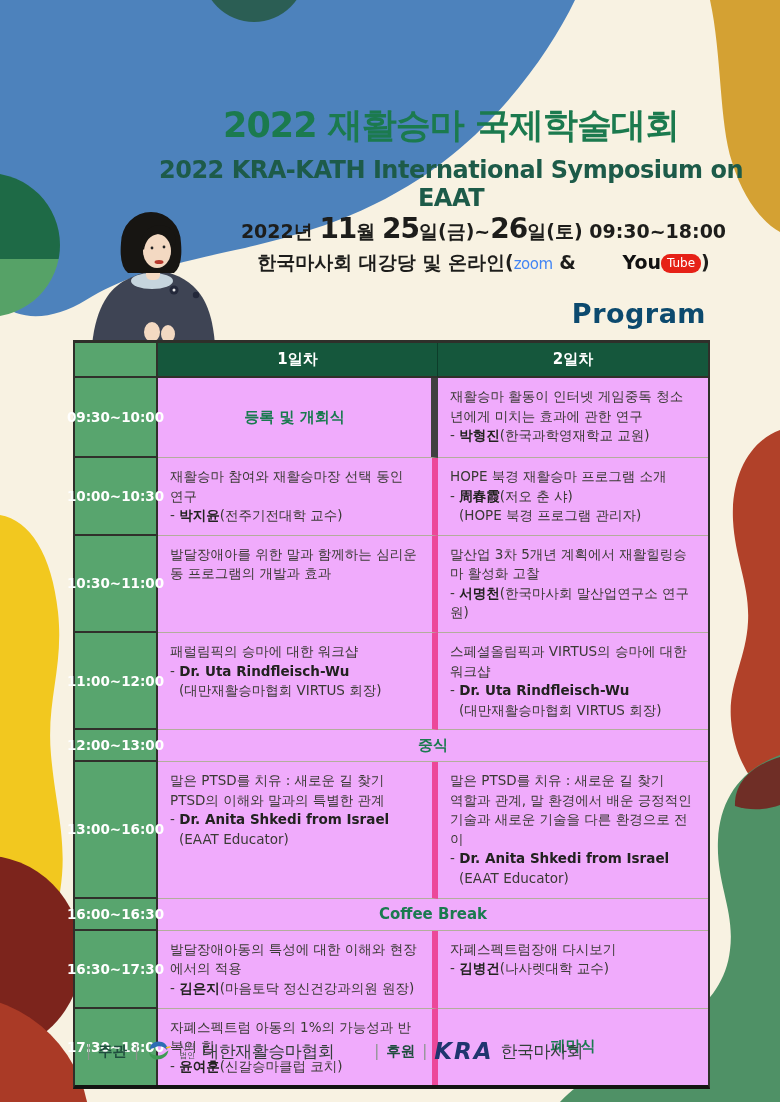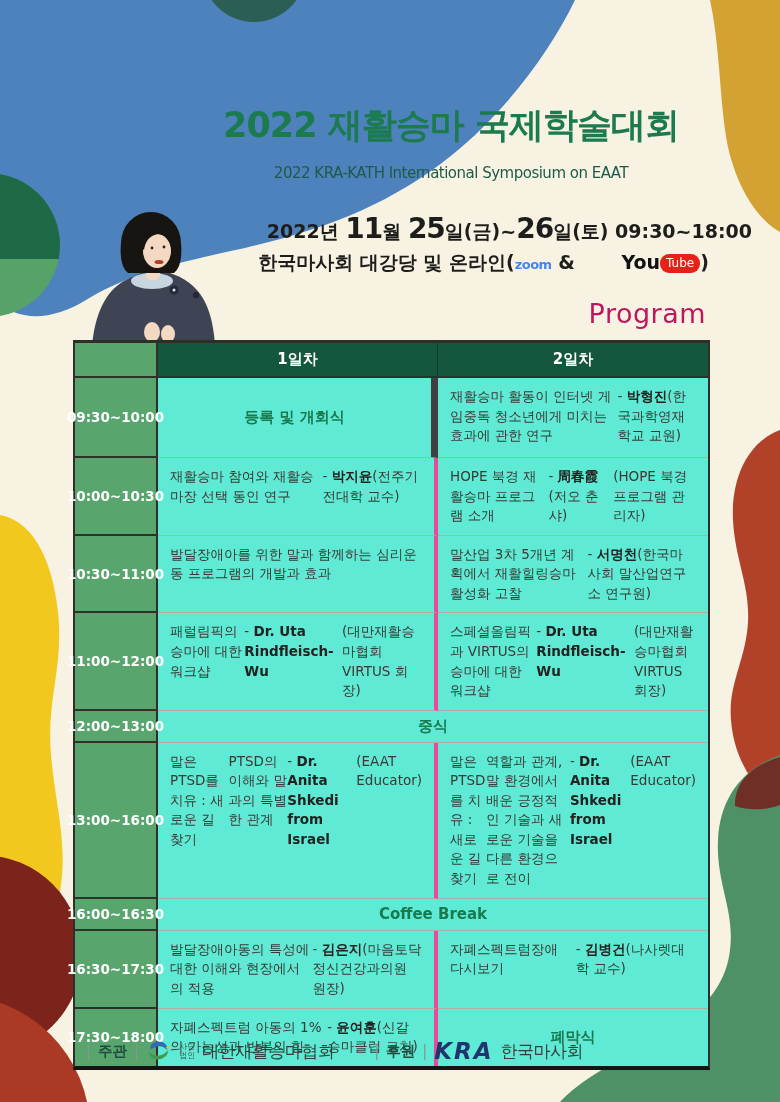--- a/index.html
+++ b/index.html
@@ -6,57 +6,57 @@
   body{
     width:780px;height:1102px;position:relative;overflow:hidden;
     background:#f8f2e2;
     font-family:"DejaVu Sans","Liberation Sans",sans-serif;
   }
   .bg-svg{position:absolute;left:0;top:0;width:780px;height:1102px;}
 
   
   .head-wrap{position:absolute;left:150px;right:28px;top:104px;text-align:center;}
   .main-title{font-size:35px;font-weight:800;color:#1b7a4e;letter-spacing:-1px;line-height:1.25;}
-  .sub-title{font-size:15px;font-weight:400;color:#1d5b49;margin-top:16px;letter-spacing:-0.5px;}
-  .date-wrap{position:absolute;left:215px;right:28px;top:212px;text-align:right;color:#1d1d1b;white-space:nowrap;}
+  .sub-title{font-size:24px;font-weight:700;color:#1d5b49;margin-top:8px;letter-spacing:-0.5px;}
+  .date-wrap{position:absolute;left:215px;right:28px;top:212px;text-align:center;color:#1d1d1b;white-space:nowrap;}
   .d-s{font-size:19px;font-weight:700;}
   .d-b{font-size:28px;font-weight:800;letter-spacing:-1px;}
   .venue-wrap{position:absolute;left:215px;right:28px;top:250px;text-align:center;color:#1d1d1b;
     font-size:19px;font-weight:700;white-space:nowrap;}
-  .zoom-word{color:#4285f4;font-weight:700;letter-spacing:-0.5px;font-size:13px;}
+  .zoom-word{color:#4285f4;font-weight:400;letter-spacing:-0.5px;font-size:15px;}
   .yt-you{font-weight:700;color:#111;margin-left:40px;}
   .yt-badge{display:inline-block;background:#e62117;color:#fff;font-size:12px;font-weight:400;
     border-radius:9px;padding:2px 6px 3px;vertical-align:2px;}
-  .program-label{position:absolute;right:74px;top:298px;font-size:27px;font-weight:400;color:#be185d;letter-spacing:0.5px;text-align:right;}
+  .program-label{position:absolute;right:74px;top:298px;font-size:27px;font-weight:700;color:#0c4a6e;letter-spacing:0.5px;text-align:right;}
 
   
   .pt{
     position:absolute;left:73px;top:340px;width:633px;
     display:grid;grid-template-columns:83px 280px 270px;
     border:2px solid #2f2f2a;border-top:3px solid #2f2f2a;border-bottom:4px solid #141412;
-    background:#5eead4;
+    background:#f0abfc;
   }
   .cell{box-sizing:border-box;}
   .time{
     background:#58a56e;color:#ffffff;font-weight:700;font-size:13.5px;
     display:flex;align-items:center;justify-content:center;
     border-bottom:2px solid #30302b;border-right:2px solid #30302b;
   }
   .hdrcell{
     background:#15573c;color:#ffffff;font-weight:700;font-size:15px;
     display:flex;align-items:center;justify-content:center;
     border-bottom:2px solid #30302b;
   }
   .hdrcell.c1{border-right:1px solid #0d3d2a;}
   .talk{
-    display:flex;justify-content:flex-end;
+    display:flex;flex-direction:column;justify-content:flex-start;
     padding:9px 12px;border-bottom:1px solid #b3ad9c;
     font-size:13.5px;color:#3a3a34;line-height:1.45;
   }
-  .talk.c1{border-right:4px solid #ec4899;}
+  .talk.c1{border-right:6px solid #ec4899;}
   .special{
     display:flex;align-items:center;justify-content:center;
     font-size:15px;font-weight:800;color:#1a7a4f;
     border-bottom:1px solid #b3ad9c;
   }
   .special.c1{border-right:7px solid #404040;}
   .span2{grid-column:2/4;}
   .lastrow{border-bottom:none !important;}
   .sp b{color:#222220;font-weight:700;}
   .ind2{padding-left:9px;}

